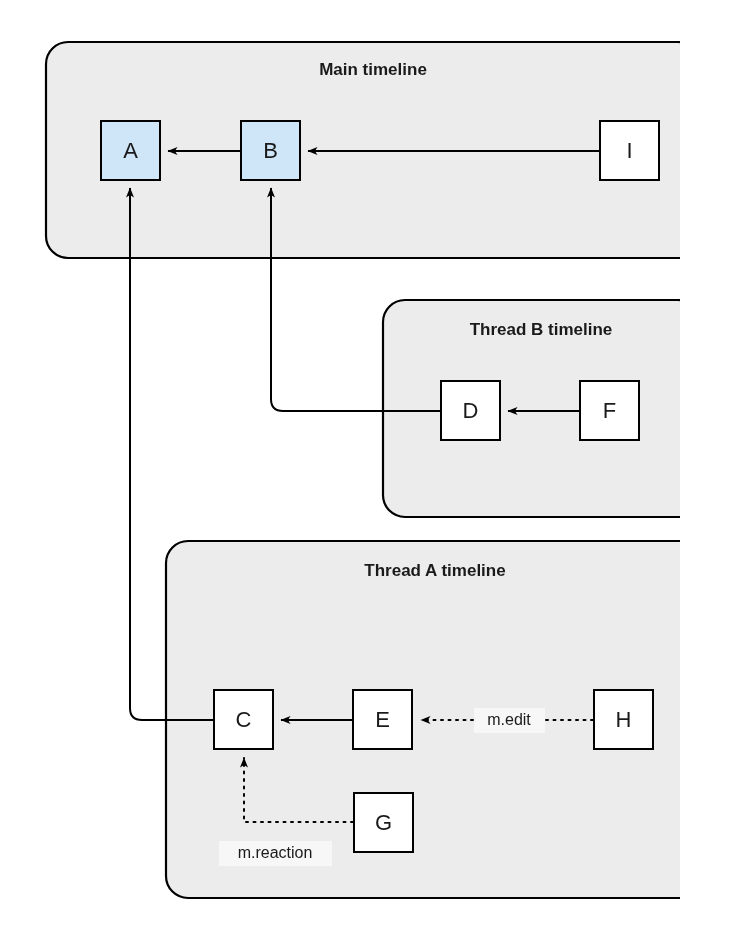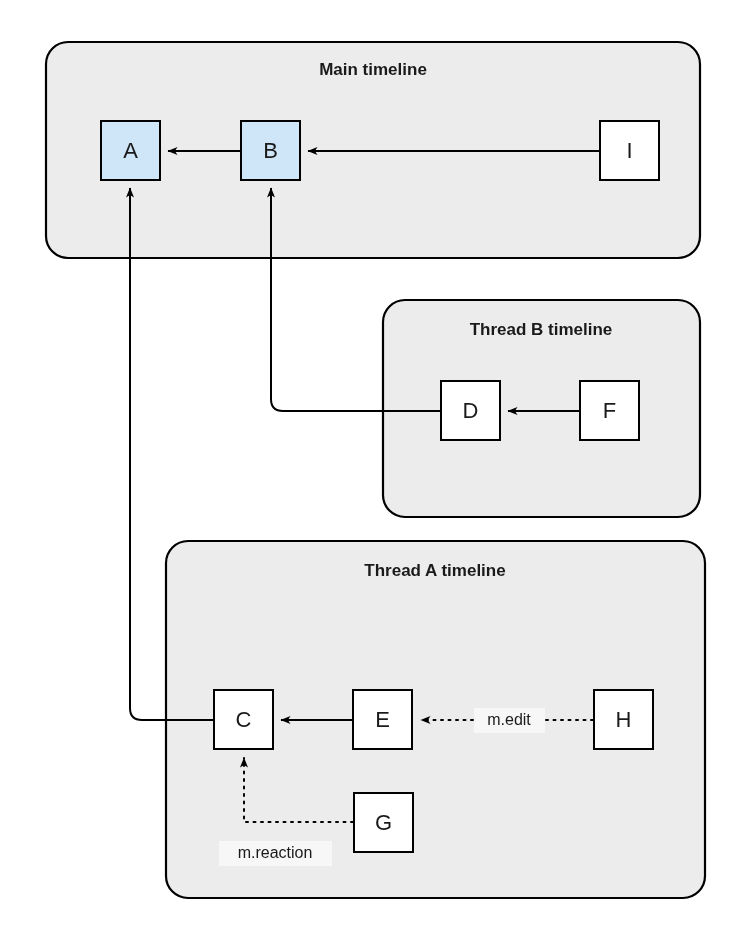--- a/index.html
+++ b/index.html
@@ -3,21 +3,21 @@
 <meta charset="utf-8">
 <title>Timeline Diagram</title>
 <style>
   html, body {
     margin: 0;
     padding: 0;
     background: #ffffff;
   }
   #canvas {
     position: relative;
-    width: 756px;
+    width: 680px;
     height: 942px;
     background: #ffffff;
     font-family: "Liberation Sans", sans-serif;
     overflow: hidden;
   }
   #diagram-svg {
     position: absolute;
     left: 0;
     top: 0;
     width: 756px;

